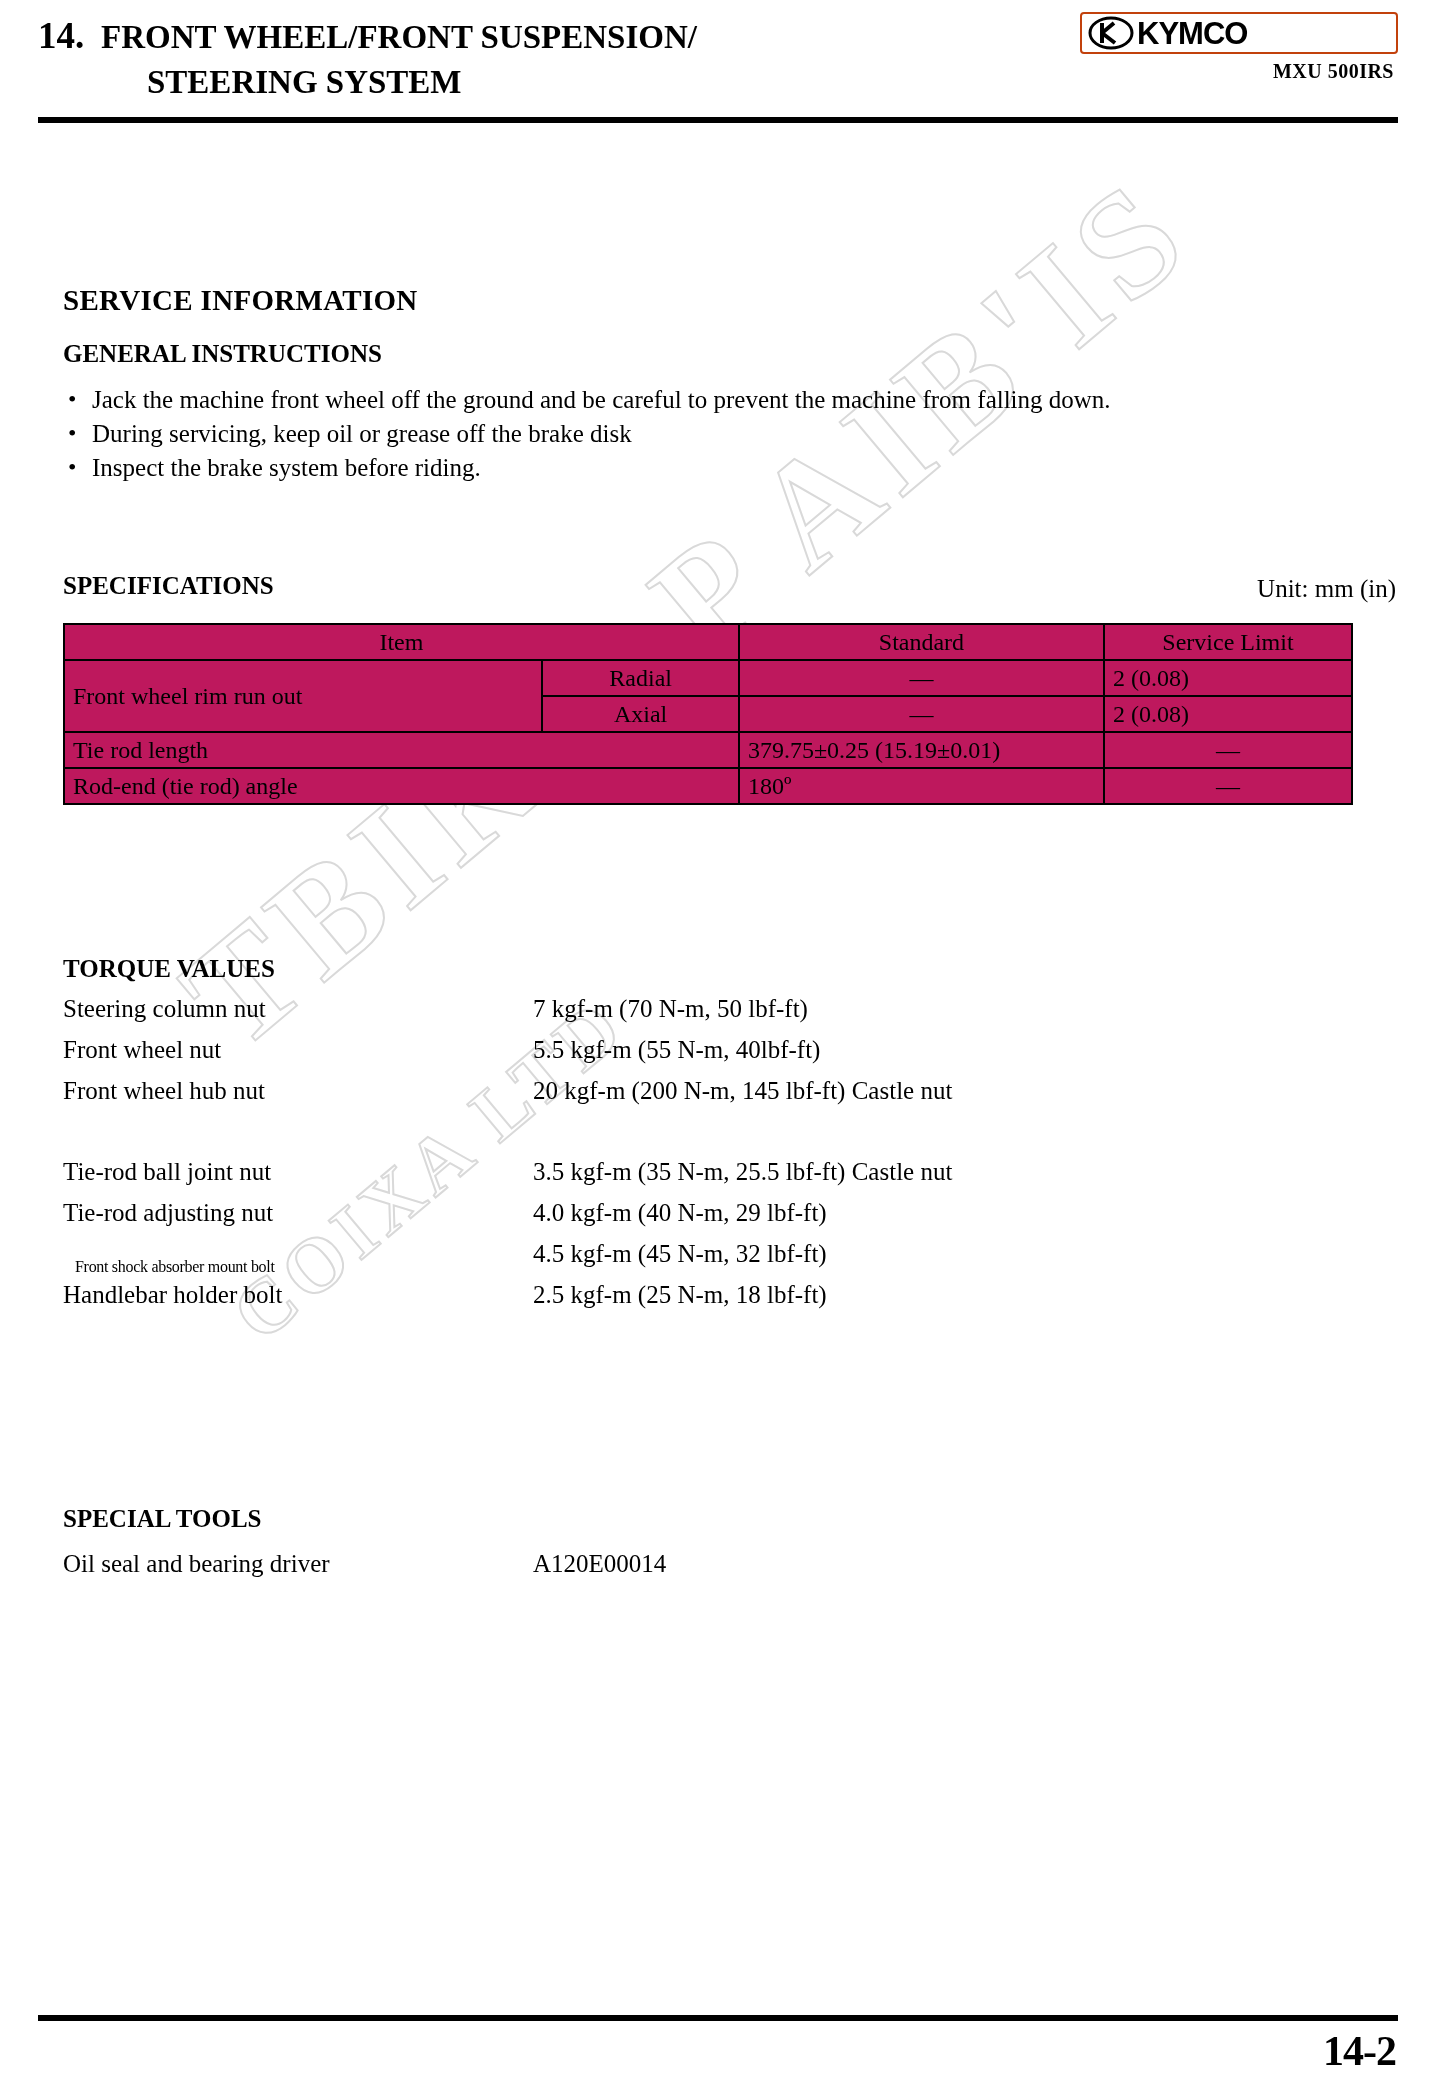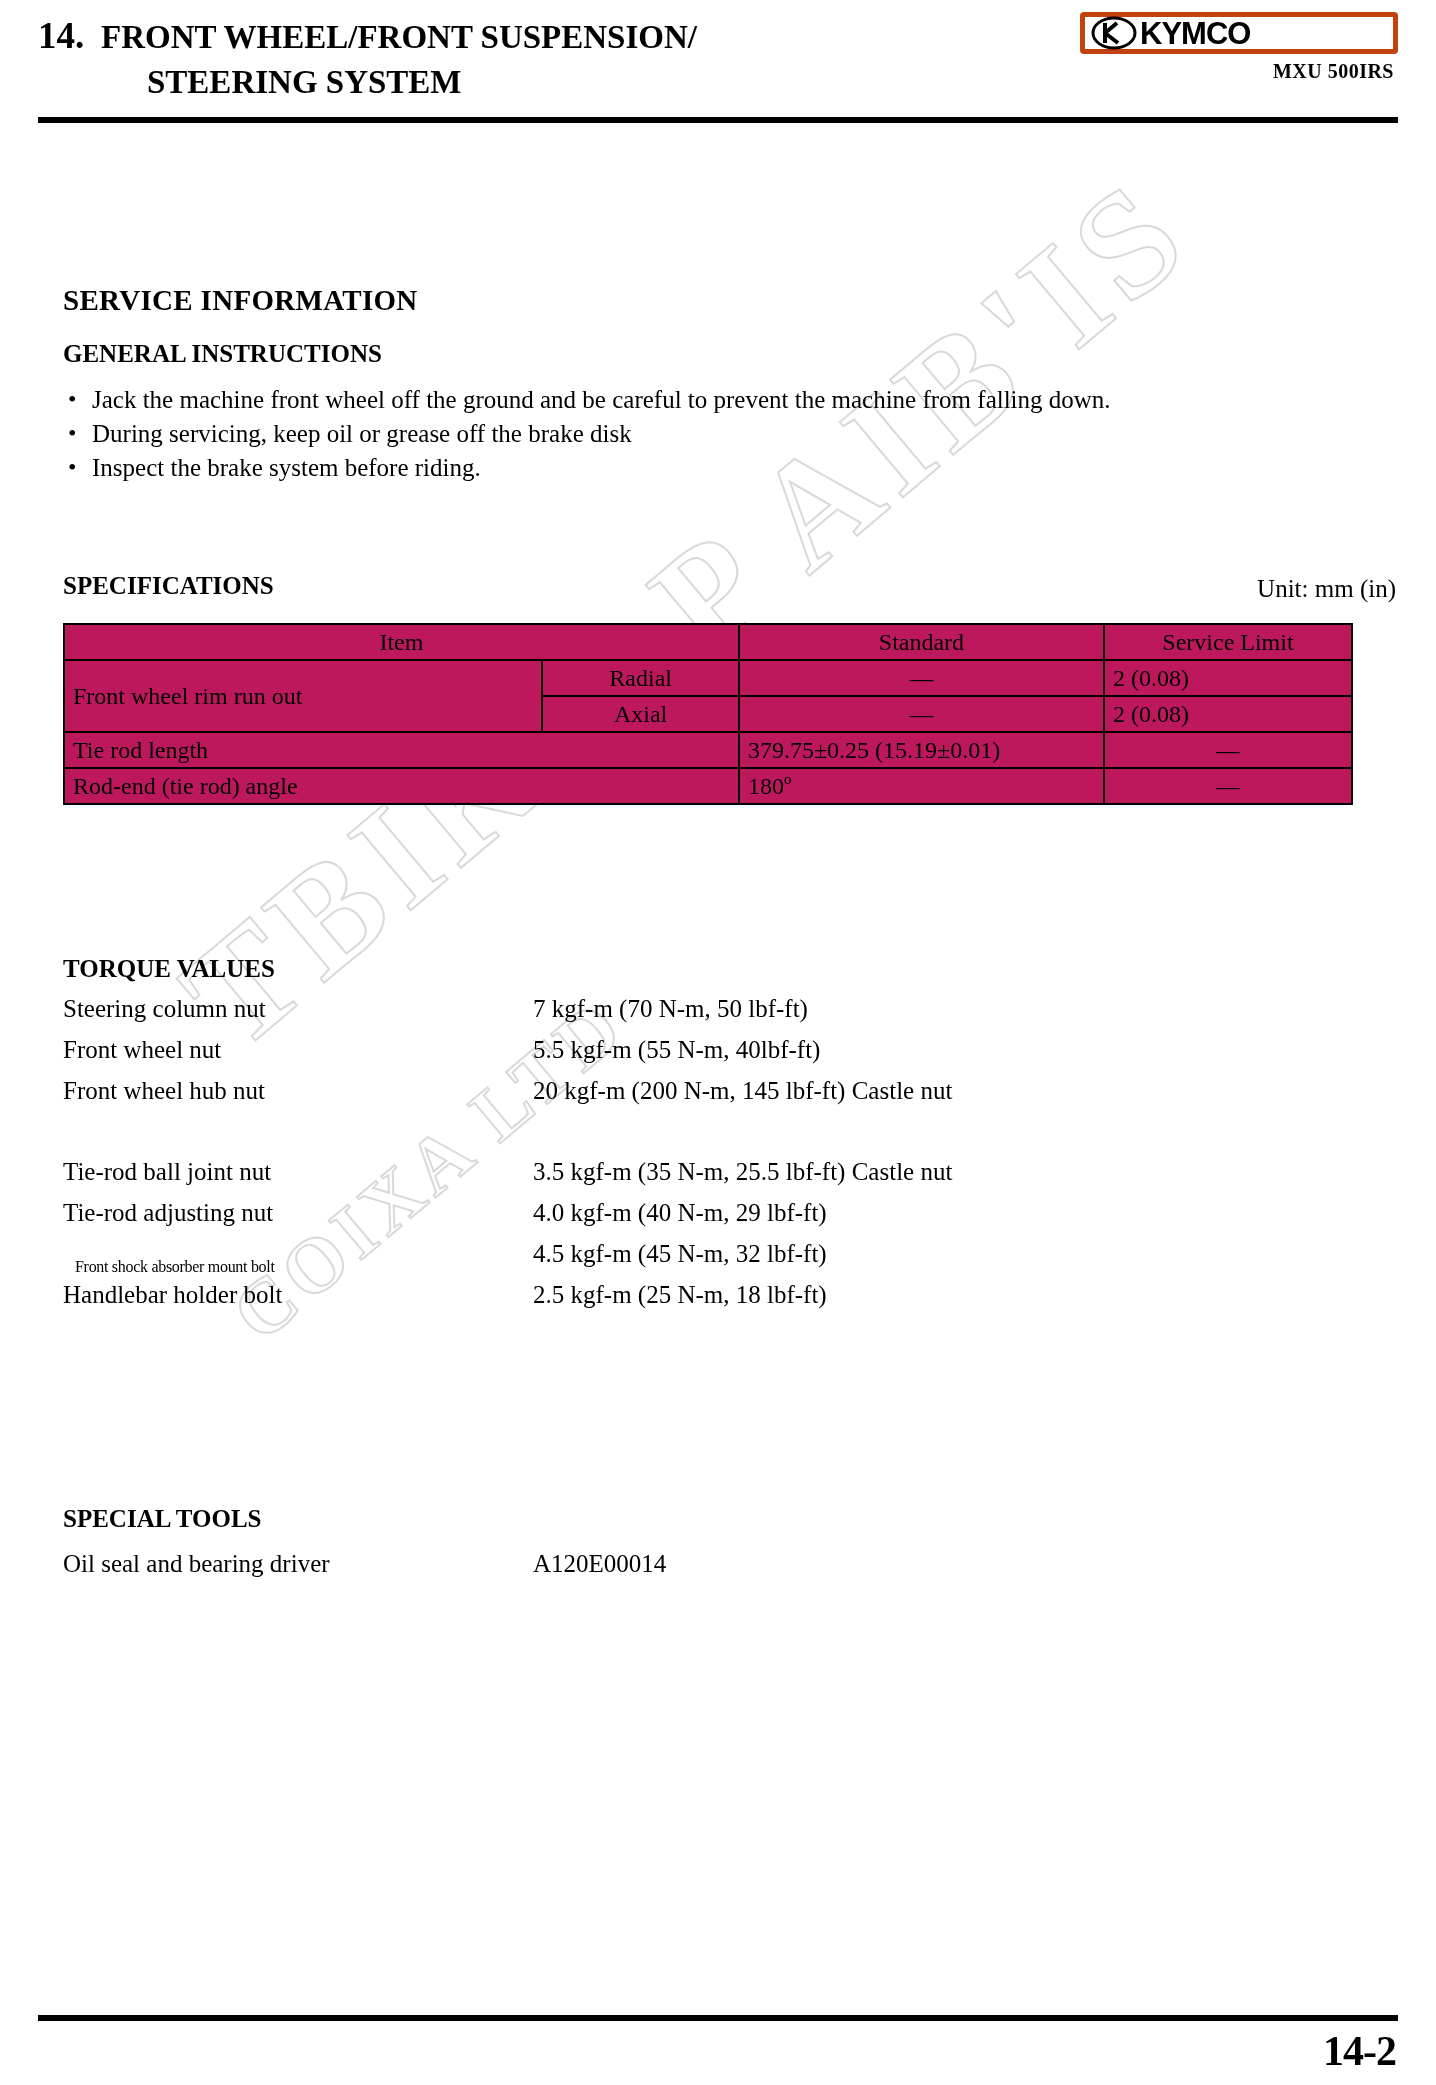--- a/index.html
+++ b/index.html
@@ -52,21 +52,21 @@
   .chapter-title .line2 {
     display: block;
     padding-left: 46px;
   }
   .logo-box {
     position: absolute;
     right: 0px;
     top: 4px;
     width: 318px;
     height: 42px;
-    border: 5px solid #c2410c;
+    border: 2px solid #c2410c;
     border-radius: 4px;
     background: #fff;
     display: flex;
     align-items: center;
     box-sizing: border-box;
   }
   .logo-mark {
     width: 46px;
     height: 34px;
     margin-left: 6px;

